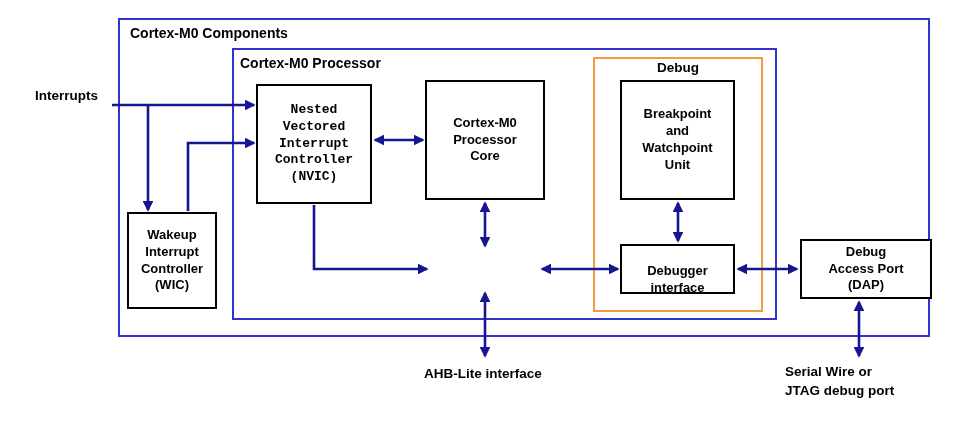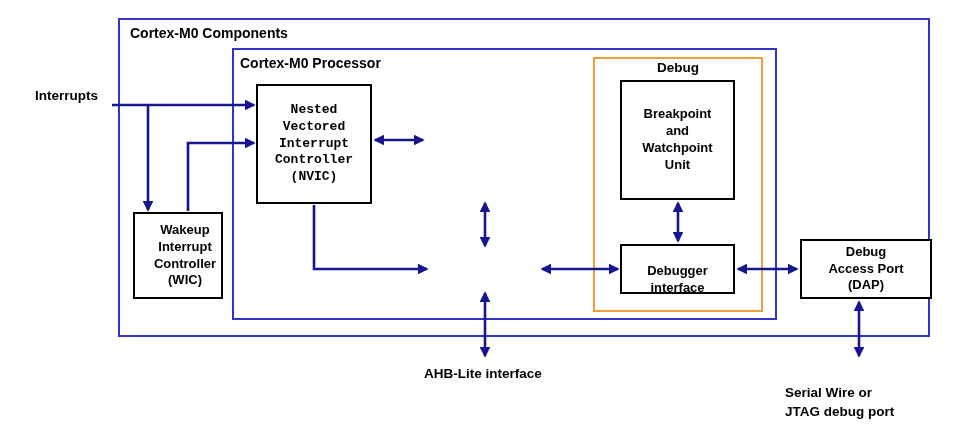--- a/index.html
+++ b/index.html
@@ -40,36 +40,36 @@
     align-items: center;
     justify-content: center;
     text-align: center;
     font-size: 13px;
     line-height: 1.3;
   }
   .node .node-text { display: block; }
   .node.nvic  { left: 256px; top: 84px;  width: 116px; height: 120px; }
   .node.core  { left: 425px; top: 80px;  width: 120px; height: 120px; }
   .node.bwu   { left: 620px; top: 80px;  width: 115px; height: 120px; }
-  .node.wic   { left: 133px; top: 212px; width: 90px;  height: 87px; justify-content: flex-end;  }
+  .node.wic   { left: 127px; top: 212px; width: 90px;  height: 97px;  }
   .node.bus   { left: 430px; top: 248px; width: 110px; height: 42px;  }
   .node.dbgif { left: 620px; top: 244px; width: 115px; height: 50px;  }
   .node.dap   { left: 800px; top: 239px; width: 132px; height: 60px;  }
   .node.nvic  .node-text { width: 80px; font-family: Liberation Mono, monospace; }
   .node.core  .node-text { width: 74px; }
   .node.bwu   .node-text { width: 78px; }
   .node.wic   .node-text { width: 72px; }
   .node.dbgif .node-text { width: 66px; margin-top: 22px; }
   .node.dap   .node-text { width: 80px; }
 
   
   .ext-label { position: absolute; font-size: 13.5px; }
   .interrupts-label { left: 35px;  top: 88px;  white-space: nowrap; }
   .ahb-label        { left: 483px; top: 366px; transform: translateX(-50%); white-space: nowrap; }
-  .serial-label     { left: 785px; top: 363px; width: 118px; line-height: 1.4; margin-top: 21px; }
+  .serial-label     { left: 785px; top: 363px; width: 118px; line-height: 1.4; }
 
   
   svg.arrows {
     position: absolute;
     left: 0; top: 0;
     width: 972px; height: 428px;
     pointer-events: none;
   }
   svg.arrows path.arrow {
     stroke: var(--arrow-blue, #16168f);
@@ -90,20 +90,23 @@
   <div class="group components"></div>
   <div class="group processor"></div>
   <div class="group debug"></div>
 
   <div class="group-label components-label">Cortex-M0 Components</div>
   <div class="group-label processor-label">Cortex-M0 Processor</div>
   <div class="group-label debug-label">Debug</div>
 
   <div class="node nvic">
     <span class="node-text">Nested Vectored Interrupt Controller (NVIC)</span>
+  </div>
+  <div class="node core">
+    <span class="node-text">Cortex-M0 Processor Core</span>
   </div>
   <div class="node bwu">
     <span class="node-text">Breakpoint and Watchpoint Unit</span>
   </div>
   <div class="node wic">
     <span class="node-text">Wakeup Interrupt Controller (WIC)</span>
   </div>
   <div class="node dbgif">
     <span class="node-text">Debugger interface</span>
   </div>

